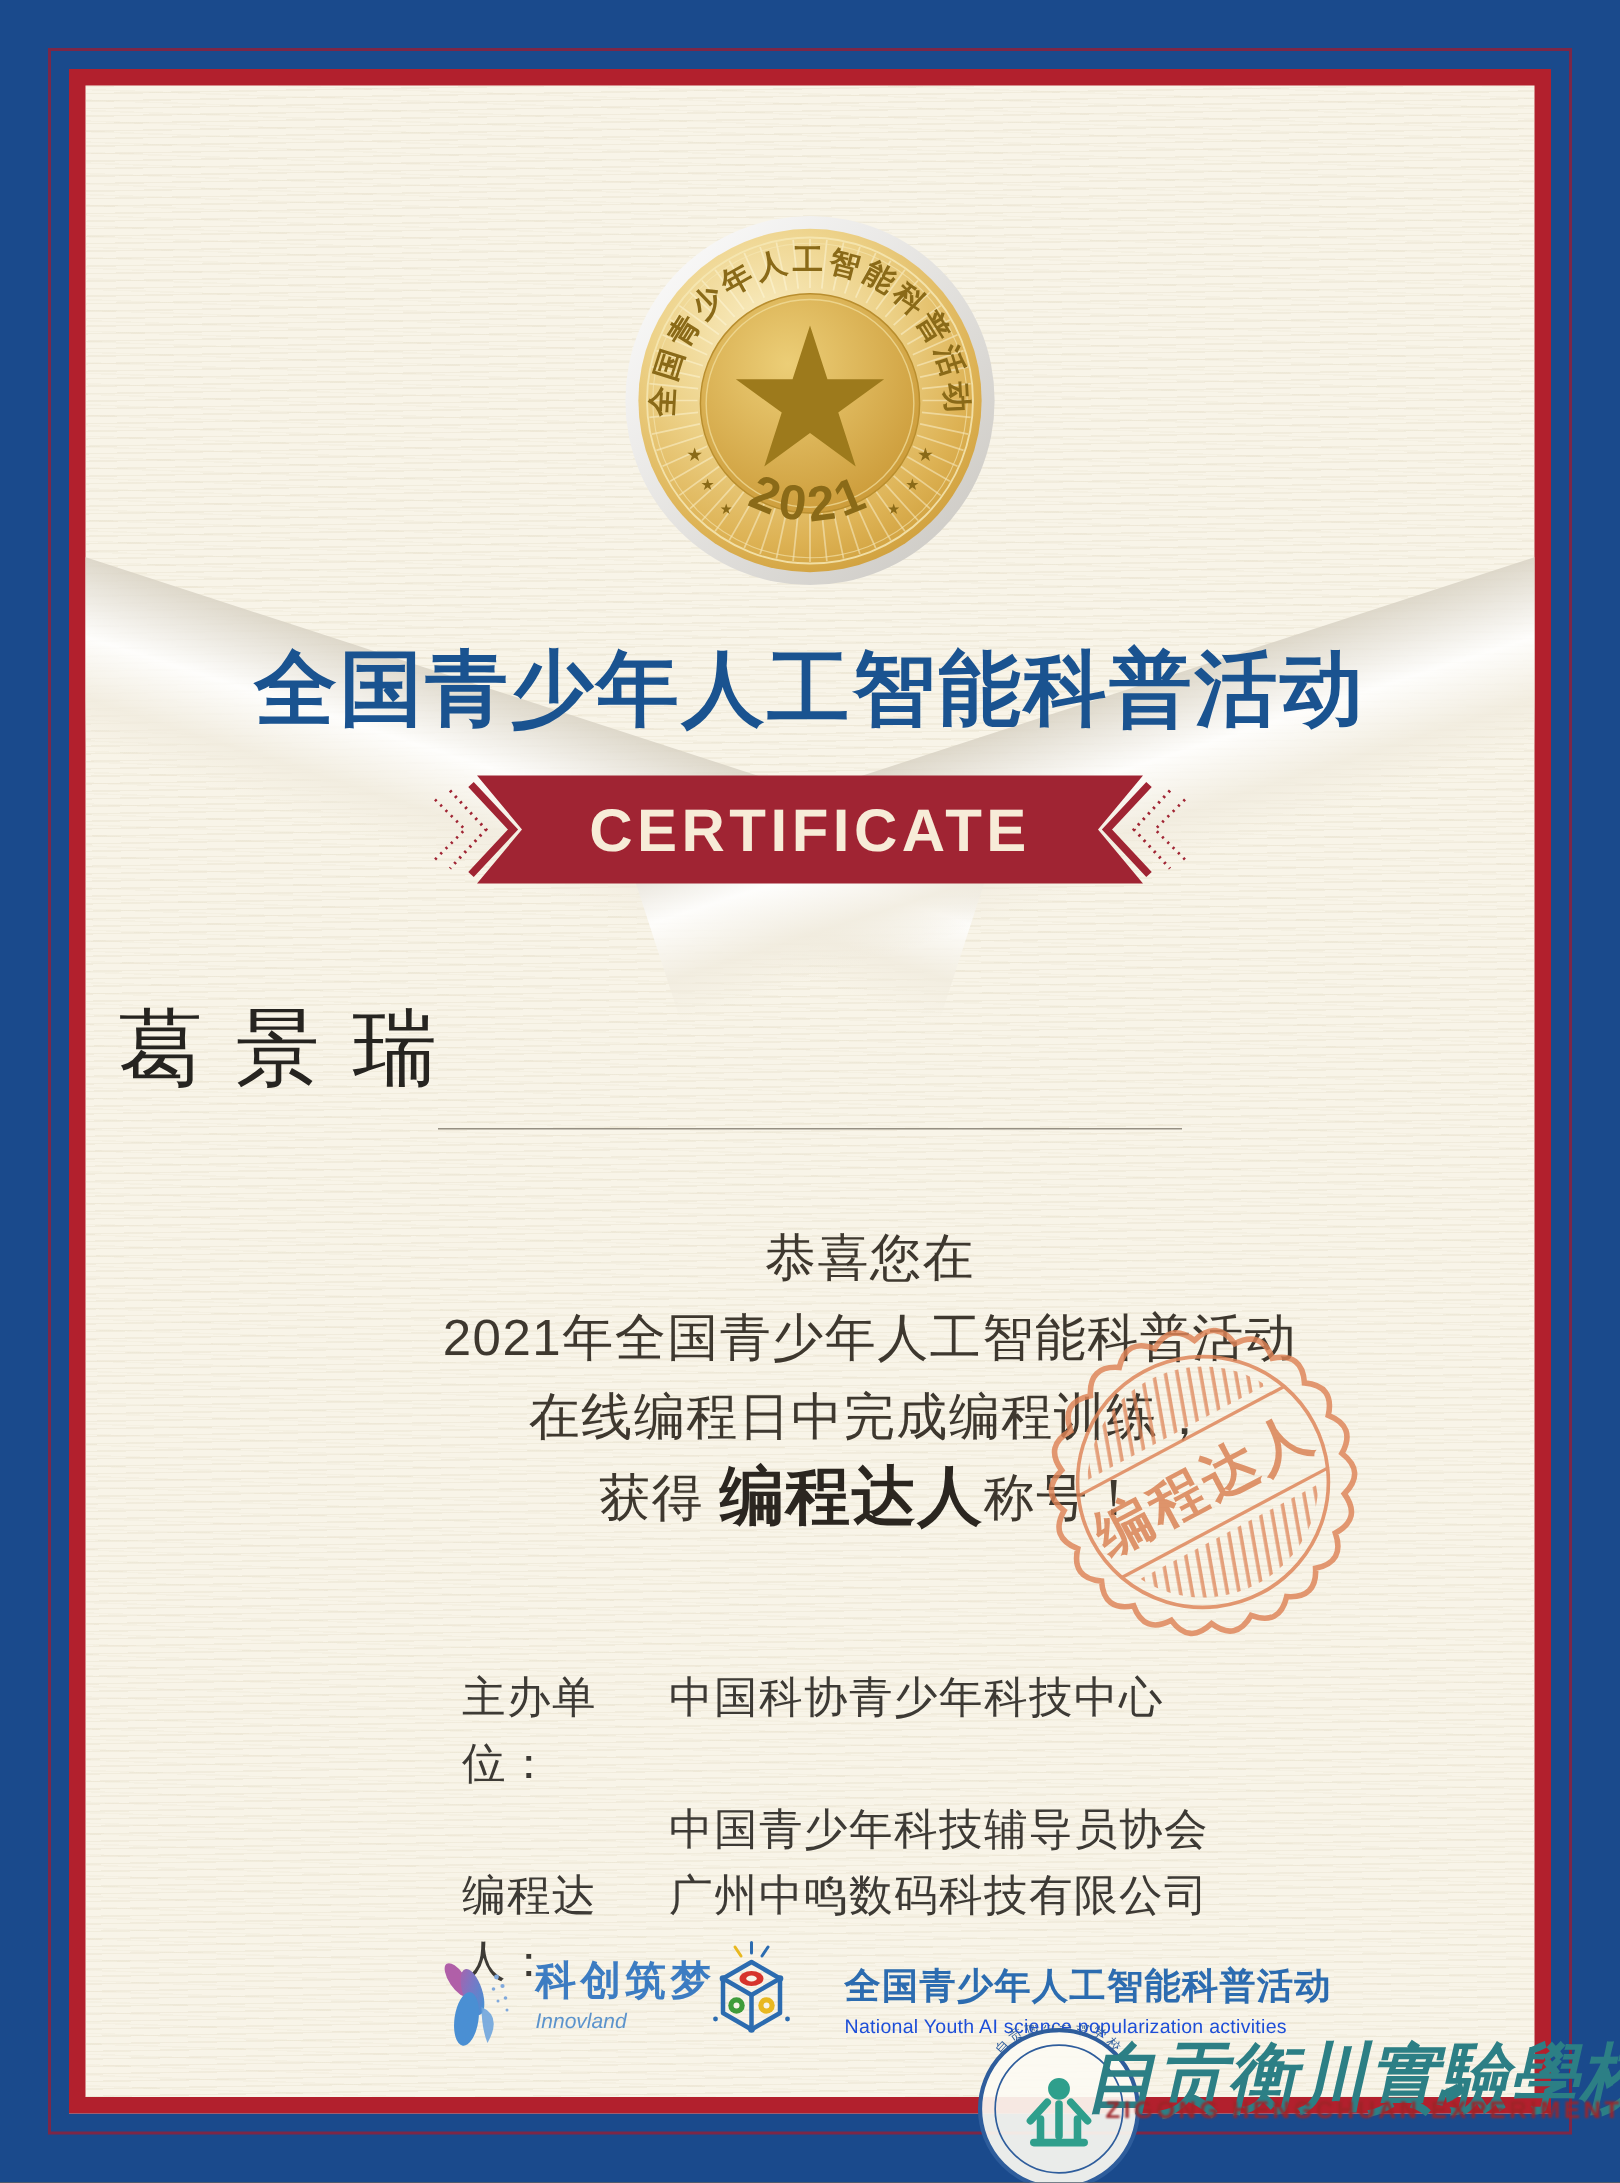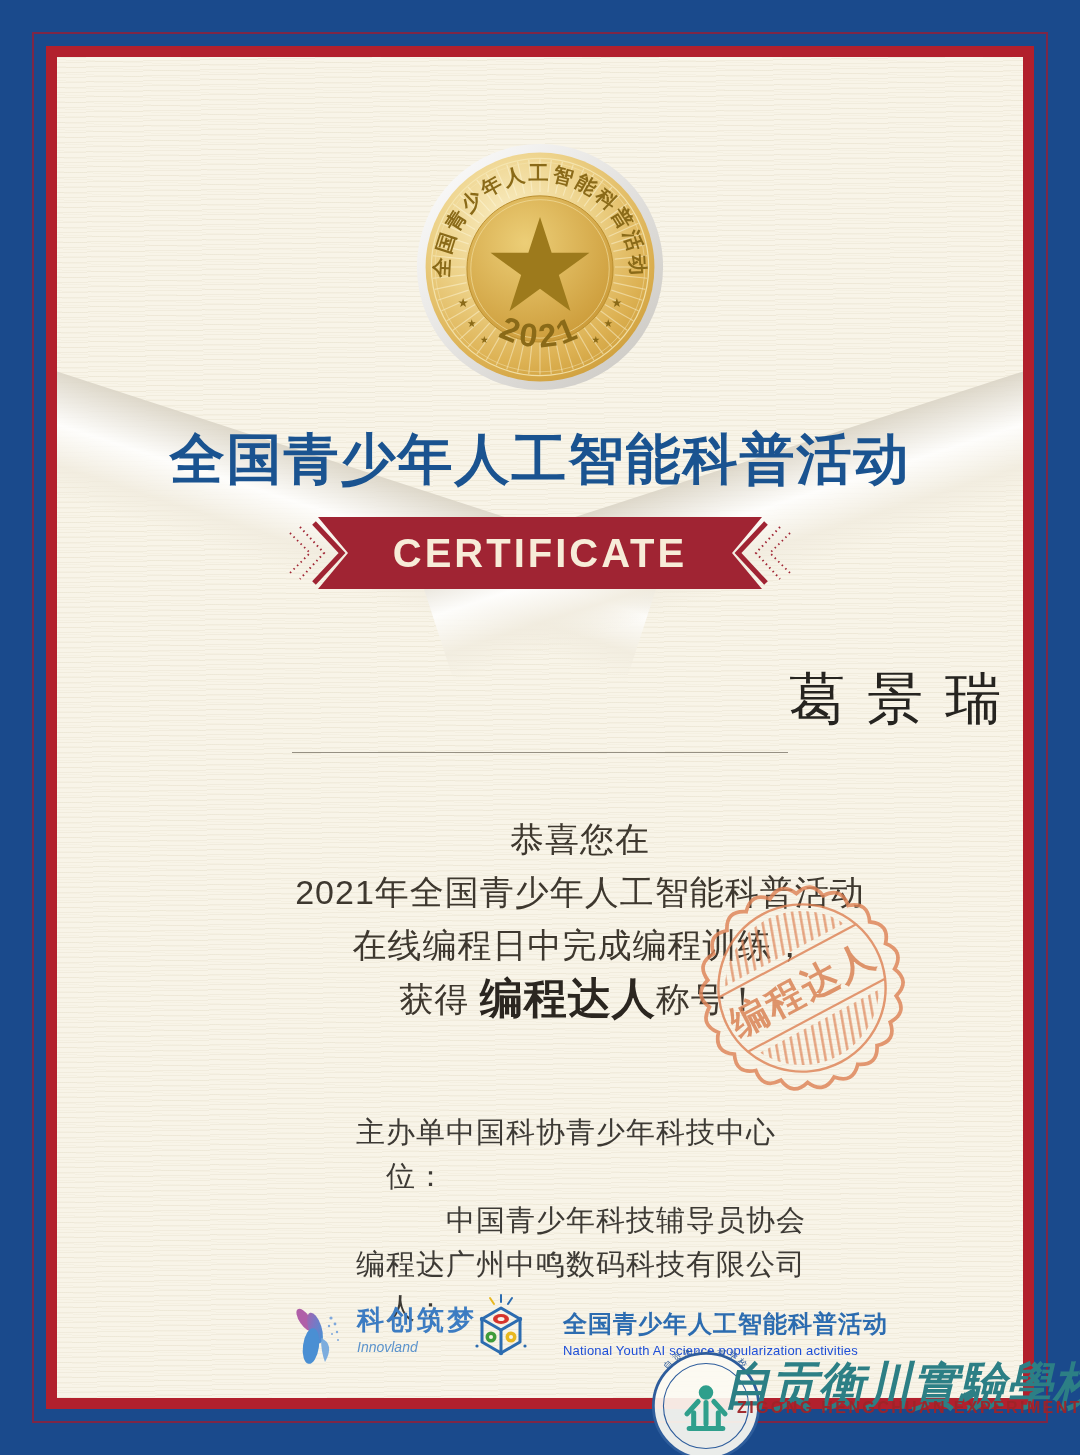--- a/index.html
+++ b/index.html
@@ -14,32 +14,32 @@
   .swoosh{position:absolute;height:120px;opacity:.85;}
   .sw-l{left:-60px;top:295px;width:700px;transform:rotate(18deg);transform-origin:left top;
     background:linear-gradient(to bottom,#d9d3c5 0%,#ffffff 42%,#f1ecdf 75%,rgba(241,236,223,0) 100%);}
   .sw-r{right:-60px;top:295px;width:700px;transform:rotate(-18deg);transform-origin:right top;
     background:linear-gradient(to bottom,#d9d3c5 0%,#ffffff 42%,#f1ecdf 75%,rgba(241,236,223,0) 100%);}
   .medal{position:absolute;left:358px;top:85px;width:250px;height:250px;}
   .medal-text{font-family:"Liberation Sans",sans-serif;font-weight:bold;fill:#8a6a18;}
   .cert-title{position:absolute;left:0;top:366px;width:100%;text-align:center;margin:0;
     font-size:55px;font-weight:bold;color:#1a5390;letter-spacing:2px;}
   .ribbon{position:absolute;left:223px;top:458px;width:520px;height:80px;}
-  .recipient-name{position:absolute;left:0;top:605px;width:100%;text-align:right;
+  .recipient-name{position:absolute;left:0;top:605px;width:100%;text-align:left;
     font-family:"DejaVu Serif","Liberation Serif",serif;font-size:56px;color:#262420;letter-spacing:22px;text-indent:22px;}
   .name-underline{position:absolute;left:235px;top:695px;width:496px;height:1px;background:#969083;}
   .congrats{position:absolute;left:0;top:756px;width:100%;text-align:center;color:#3e382f;
     font-size:34px;line-height:53px;letter-spacing:1px;margin-left:40px;}
   .award-strong{font-size:43px;font-weight:bold;color:#2c2archive620;}
   .congrats .award-strong{font-size:43px;font-weight:bold;color:#2b2620;vertical-align:-2px;}
   .stamp-wrap{position:absolute;left:635px;top:821px;width:220px;height:220px;
     transform:rotate(-28deg);opacity:.82;}
   .organizers{position:absolute;left:251px;top:1053px;color:#3d3a35;font-size:29px;line-height:44px;letter-spacing:1px;}
   .org-row{display:flex;}
-  .org-label{width:138px;flex:0 0 138px;text-align:right;}
+  .org-label{width:138px;flex:0 0 138px;}
   .footer-logos{position:absolute;left:0;top:1235px;width:100%;height:90px;}
   .innovland-icon{position:absolute;left:234px;top:12px;width:56px;height:66px;}
   .innovland-text{position:absolute;left:300px;top:10px;}
   .innovland-cn{font-size:27px;font-weight:bold;color:#3c7cc2;letter-spacing:3px;}
   .innovland-en{font-size:14px;font-style:italic;color:#5b93cc;margin-top:1px;}
   .cube-icon{position:absolute;left:414px;top:0px;width:60px;height:72px;}
   .activity-text{position:absolute;left:506px;top:16px;}
   .activity-cn{font-size:24px;font-weight:bold;color:#2c6cb0;letter-spacing:1px;}
   .activity-en{font-size:13px;color:#1d4ed8;margin-top:3px;letter-spacing:.2px;}
   .school-overlay{position:absolute;left:0;top:0;width:100%;height:100%;pointer-events:none;}

